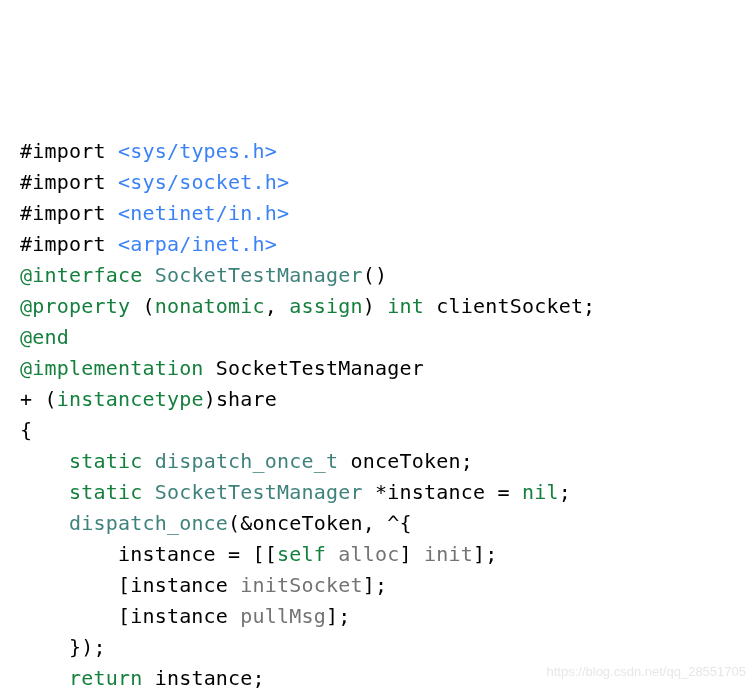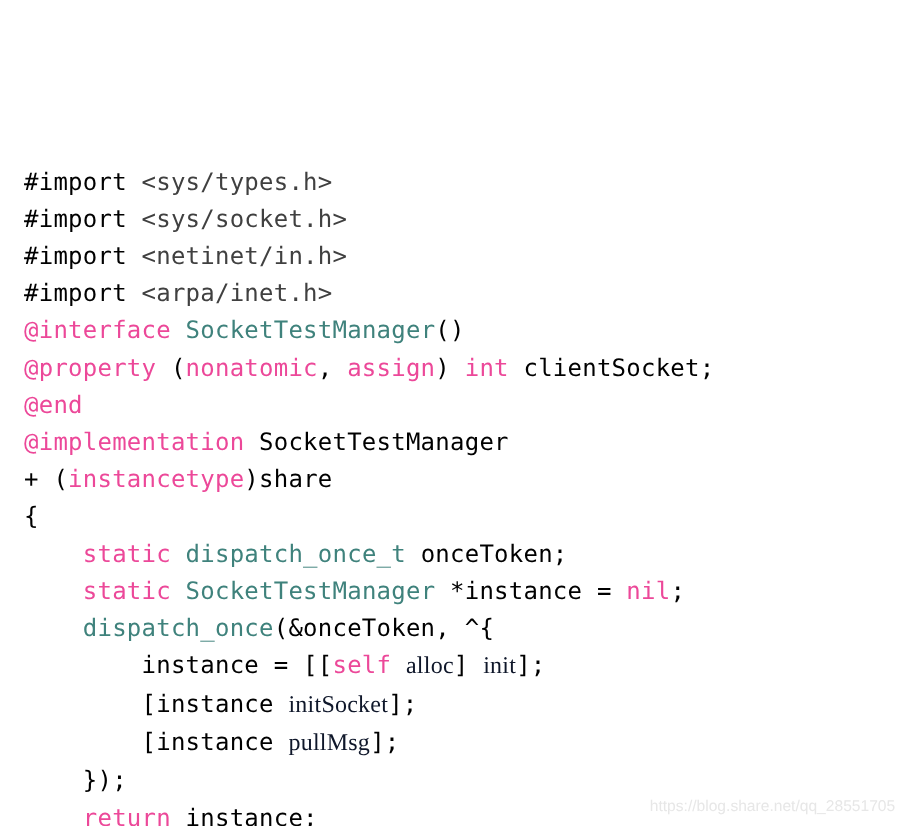--- a/index.html
+++ b/index.html
@@ -8,37 +8,37 @@
     font-family: "Menlo", "Monaco", "Consolas", monospace;
     font-size: 20px;
     line-height: 1.55;
     background: #ffffff;
     color: #000000;
     white-space: pre;
     letter-spacing: 0.2px;
   }
   .line { display: block; }
   .tok-preproc { color: #000000; }   
-  .tok-header  { color: #404040; }   
-  .tok-keyword { color: #ec4899; margin-top: 24px; }   
+  .tok-header  { color: #3b82f6; }   
+  .tok-keyword { color: #15803d; margin-top: 24px; }   
   .tok-type    { color: #3f827c; }   
-  .tok-method  { color: #0f172a; font-family: Liberation Serif, serif; }   
+  .tok-method  { color: #737373; }   
   .tok-plain   { color: #000000; }
   .watermark {
     position: fixed;
     bottom: 6px;
     right: 10px;
     font-family: Arial, sans-serif;
     font-size: 13px;
     color: #e7e7e7;
     letter-spacing: 0px;
   }
 </style>
 </head>
 <body>
 
 
 
 <div id="code-container"><span class="line"><span class="tok-preproc">#import</span><span class="tok-plain"> </span><span class="tok-header">&lt;sys/types.h&gt;</span></span><span class="line"><span class="tok-preproc">#import</span><span class="tok-plain"> </span><span class="tok-header">&lt;sys/socket.h&gt;</span></span><span class="line"><span class="tok-preproc">#import</span><span class="tok-plain"> </span><span class="tok-header">&lt;netinet/in.h&gt;</span></span><span class="line"><span class="tok-preproc">#import</span><span class="tok-plain"> </span><span class="tok-header">&lt;arpa/inet.h&gt;</span></span><span class="line"><span class="tok-keyword">@interface</span><span class="tok-plain"> </span><span class="tok-type">SocketTestManager</span><span class="tok-plain">()</span></span><span class="line"><span class="tok-plain"></span></span><span class="line"><span class="tok-keyword">@property</span><span class="tok-plain"> (</span><span class="tok-keyword">nonatomic</span><span class="tok-plain">, </span><span class="tok-keyword">assign</span><span class="tok-plain">) </span><span class="tok-keyword">int</span><span class="tok-plain"> clientSocket;</span></span><span class="line"><span class="tok-keyword">@end</span></span><span class="line"><span class="tok-keyword">@implementation</span><span class="tok-plain"> SocketTestManager</span></span><span class="line"><span class="tok-plain"></span></span><span class="line"><span class="tok-plain">+ (</span><span class="tok-keyword">instancetype</span><span class="tok-plain">)share</span></span><span class="line"><span class="tok-plain">{</span></span><span class="line"><span class="tok-plain">    </span><span class="tok-keyword">static</span><span class="tok-plain"> </span><span class="tok-type">dispatch_once_t</span><span class="tok-plain"> onceToken;</span></span><span class="line"><span class="tok-plain">    </span><span class="tok-keyword">static</span><span class="tok-plain"> </span><span class="tok-type">SocketTestManager</span><span class="tok-plain"> *instance = </span><span class="tok-keyword">nil</span><span class="tok-plain">;</span></span><span class="line"><span class="tok-plain">    </span><span class="tok-type">dispatch_once</span><span class="tok-plain">(&amp;onceToken, ^{</span></span><span class="line"><span class="tok-plain">        instance = [[</span><span class="tok-keyword">self</span><span class="tok-plain"> </span><span class="tok-method">alloc</span><span class="tok-plain">] </span><span class="tok-method">init</span><span class="tok-plain">];</span></span><span class="line"><span class="tok-plain">        [instance </span><span class="tok-method">initSocket</span><span class="tok-plain">];</span></span><span class="line"><span class="tok-plain">        [instance </span><span class="tok-method">pullMsg</span><span class="tok-plain">];</span></span><span class="line"><span class="tok-plain">    });</span></span><span class="line"><span class="tok-plain">    </span><span class="tok-keyword">return</span><span class="tok-plain"> instance;</span></span></div>
-<div class="watermark">https://blog.share.net/qq_28551705</div>
+<div class="watermark">https://blog.csdn.net/qq_28551705</div>
 
 
 
 
 </body></html>

